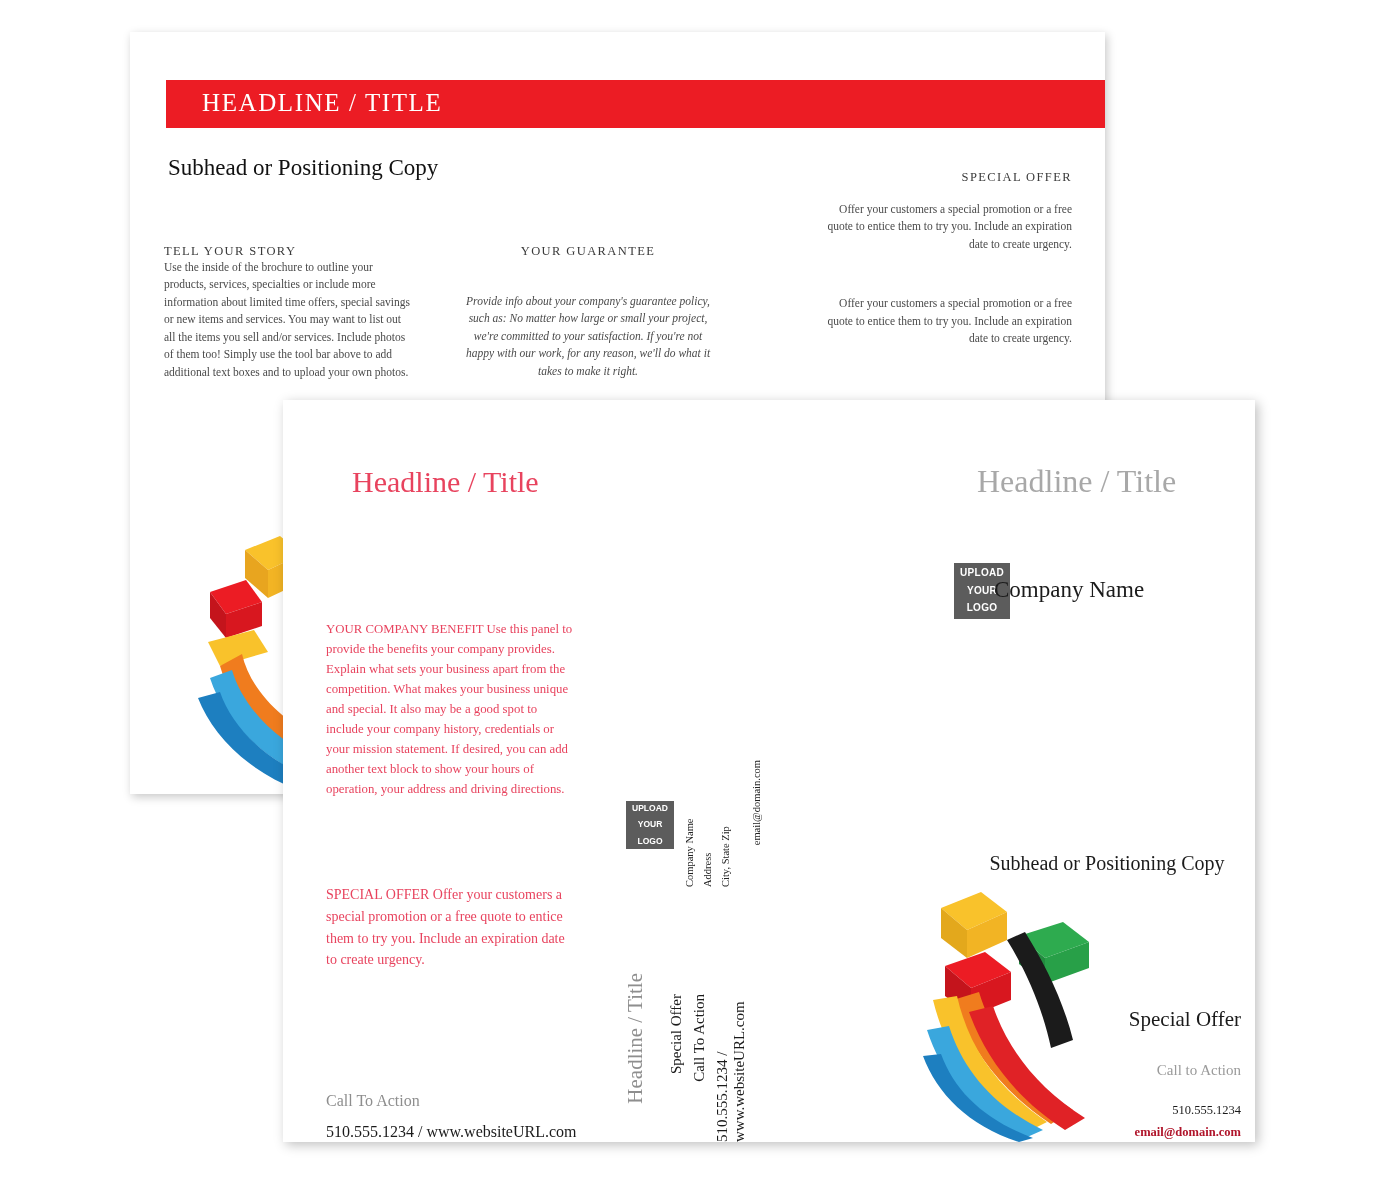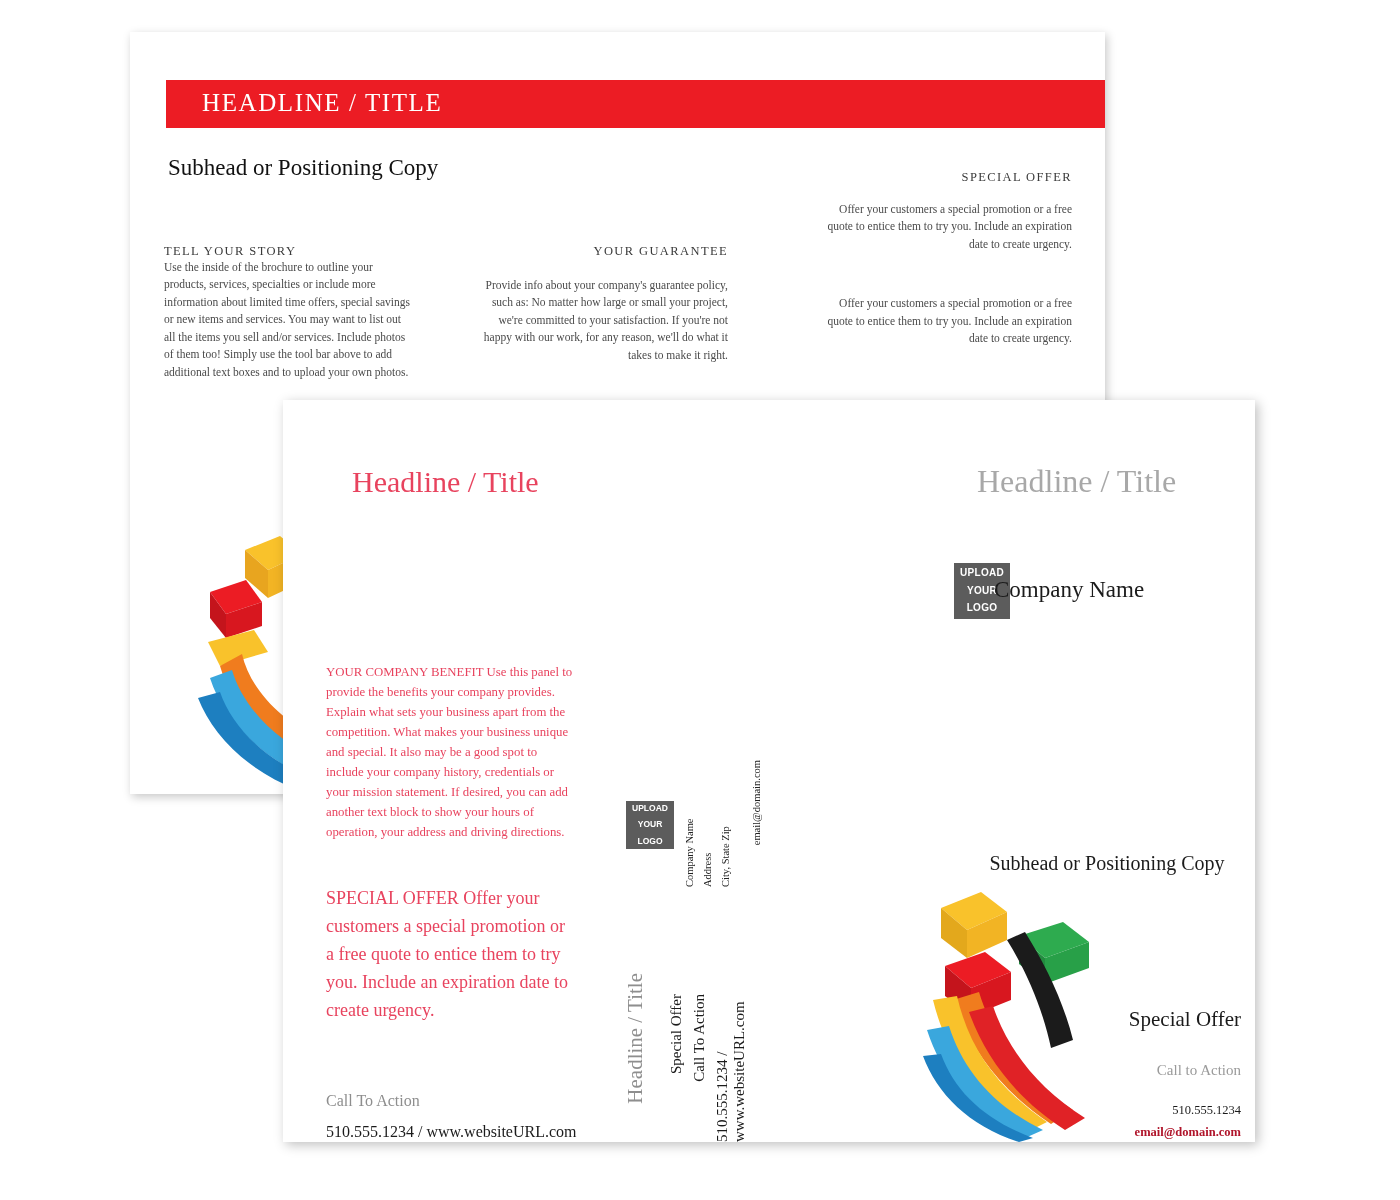--- a/index.html
+++ b/index.html
@@ -71,26 +71,26 @@
   }
   .col1 {
     position: absolute;
     left: 34px;
     top: 212px;
     width: 250px;
   }
   .col1 .col-body { margin-top: 0; }
   .col2 {
     position: absolute;
-    left: 340px;
+    left: 329px;
     top: 212px;
     width: 258px;
-    text-align: right;
-  }
-  .col2 .col-body { margin-top: 18px; }
+    text-align: center;
+  }
+  .col2 .col-body { margin-top: 34px; font-style: italic; }
   .col3 {
     position: absolute;
     left: 690px;
     top: 138px;
     width: 252px;
     text-align: right;
   }
   .col3 .col-body { margin-top: 16px; }
   .col3 .col-body.second { margin-top: 42px; }
 
@@ -165,29 +165,28 @@
 
   .benefit-copy {
     position: absolute;
     left: 43px;
     top: 220px;
     width: 248px;
     color: #e8435e;
     font-size: 12.8px;
     line-height: 1.56;
     font-family: "Liberation Serif", serif;
-    margin-top: 43px;
   }
   .special-offer-copy {
     position: absolute;
     left: 43px;
     top: 484px;
     width: 248px;
     color: #e8435e;
-    font-size: 18px;
+    font-size: 14px;
     line-height: 1.56;
     font-family: "Liberation Serif", serif;
   }
   .cta-left {
     position: absolute;
     left: 43px;
     top: 692px;
     font-size: 16px;
     color: #8e8e8e;
     font-family: "Liberation Serif", serif;

